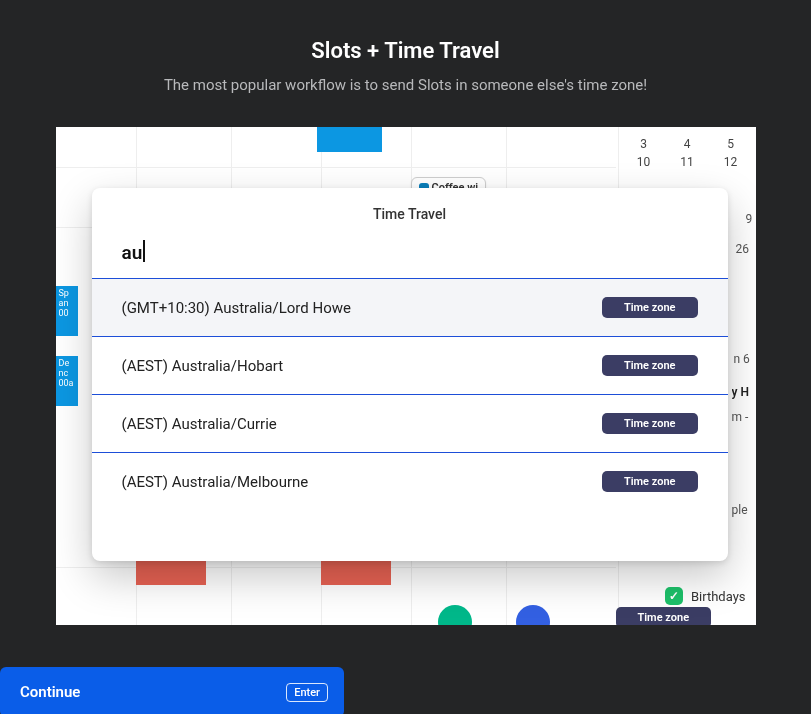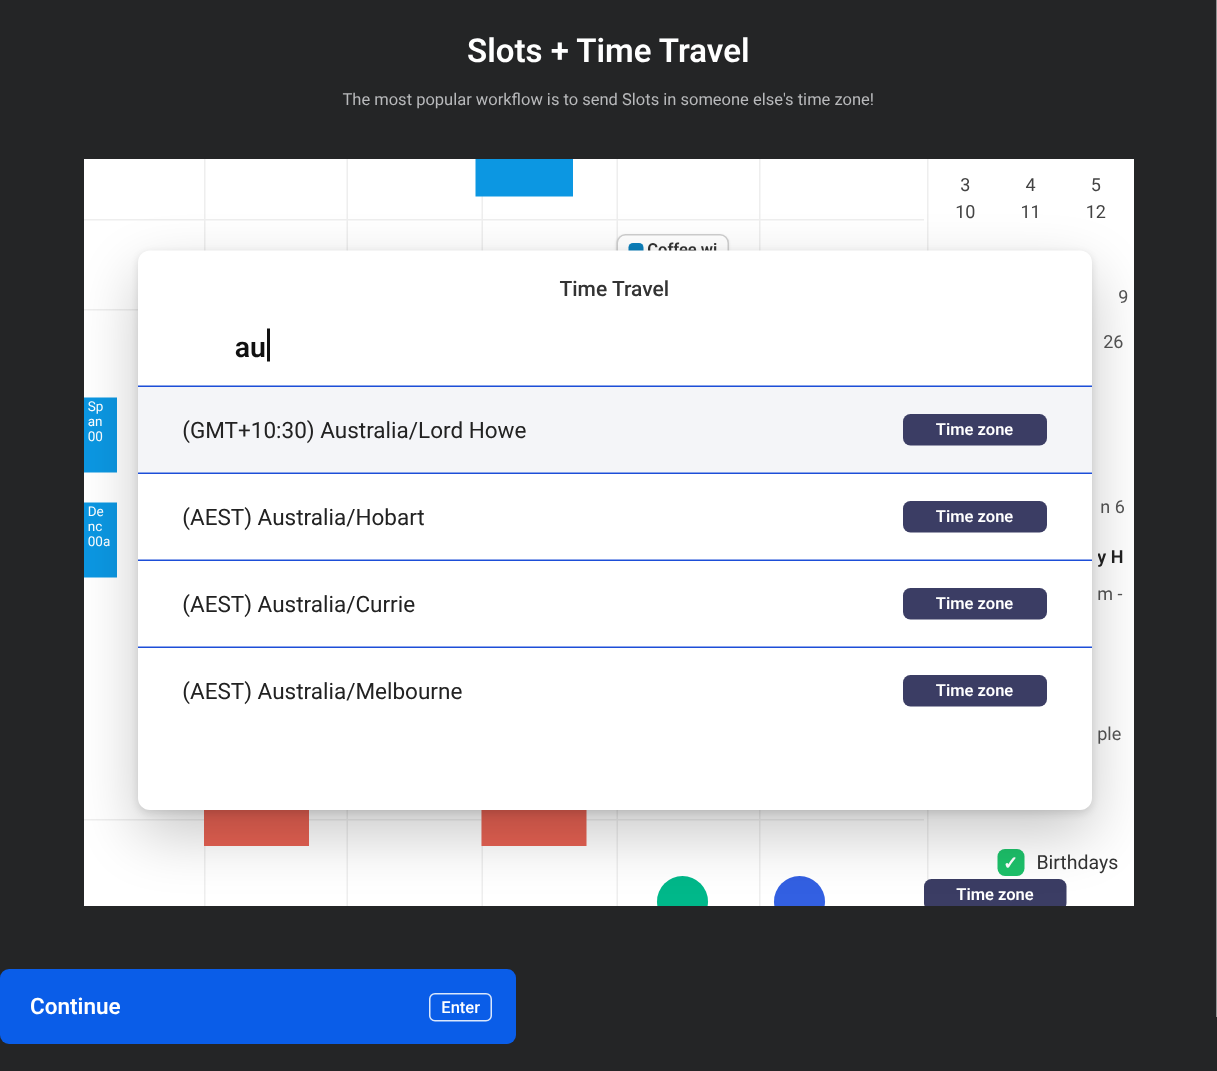--- a/index.html
+++ b/index.html
@@ -1,20 +1,20 @@
 <!DOCTYPE html>
 <html><head>
   <meta charset="utf-8">
   <style>
     * { margin: 0; padding: 0; box-sizing: border-box; font-family: -apple-system, BlinkMacSystemFont, 'Segoe UI', Roboto, sans-serif; }
     body { background: #242526; width: 811px; height: 714px; overflow: hidden; }
     
-    .header { text-align: center; padding-top: 22px; }
+    .header { text-align: center; padding-top: 38px; }
     .title { color: #fff; font-size: 22px; font-weight: 600; }
-    .subtitle { color: #b8b9bb; font-size: 11px; margin-top: 13px; }
+    .subtitle { color: #b8b9bb; font-size: 15px; margin-top: 13px; }
     
     .screenshot-wrap {
       position: relative;
       width: 700px;
       height: 498px;
       margin: 33px auto 0;
       background: #fff;
       overflow: hidden;
     }
     
@@ -52,21 +52,21 @@
       position: absolute;
       left: 36px; right: 28px; top: 61px;
       background: #fff;
       border-radius: 8px;
       box-shadow: 0 16px 40px rgba(0,0,0,0.22), 0 2px 6px rgba(0,0,0,0.12);
       height: 373px;
       overflow: hidden;
     }
     .modal-title { text-align: center; font-size: 14px; color: #333; padding: 18px 0 8px; font-weight: 500; }
     .search-row { padding: 10px 30px 14px; }
-    .search-text { font-size: 19px; font-weight: 600; color: #111; position: relative; display: inline-block; margin-left: 35px; }
+    .search-text { font-size: 19px; font-weight: 600; color: #111; position: relative; display: inline-block; }
     .caret { display: inline-block; width: 1.4px; height: 22px; background: #111; margin-left: 1px; vertical-align: -3px; }
     
     .tz-list { }
     .tz-item { display: flex; align-items: center; justify-content: space-between; padding: 0 30px; height: 58px; border-top: 1px solid #1d4ed8; gap: 40px; }
     .tz-item.hl { background: #f4f5f8; }
     .tz-label { font-size: 15px; color: #222; }
     .tz-badge { background: #3b3d64; color: #fff; font-size: 11px; font-weight: 600; padding: 4px 22px; border-radius: 5px; }
     
     .tz-peek { position: absolute; bottom: -3px; left: 560px; }
     

